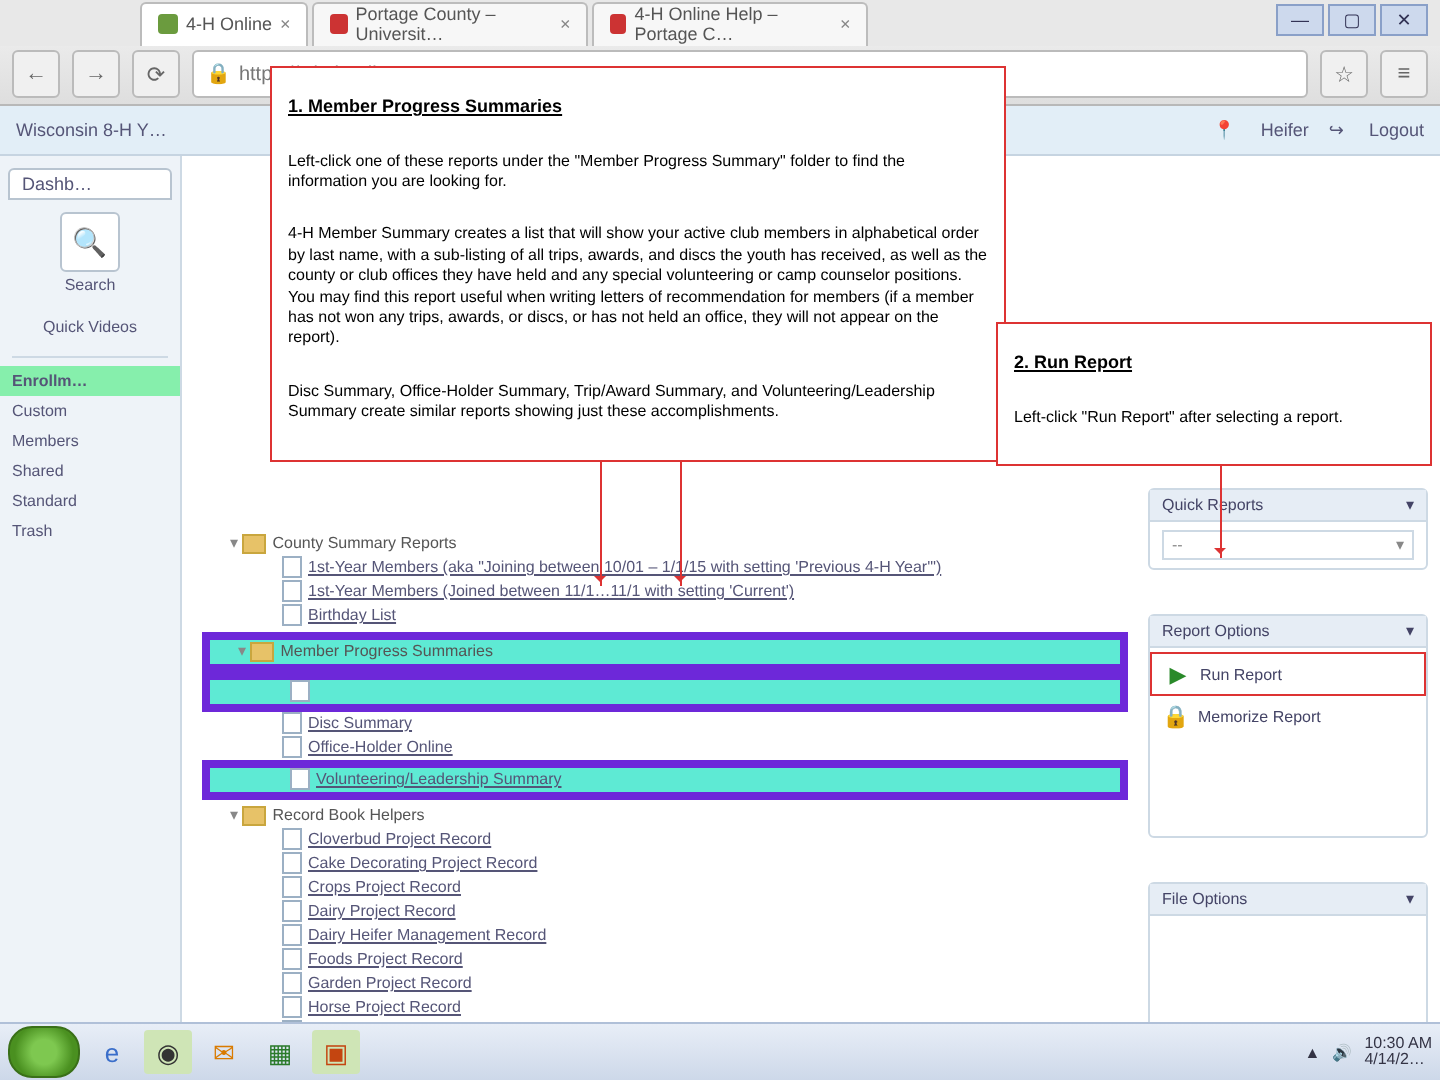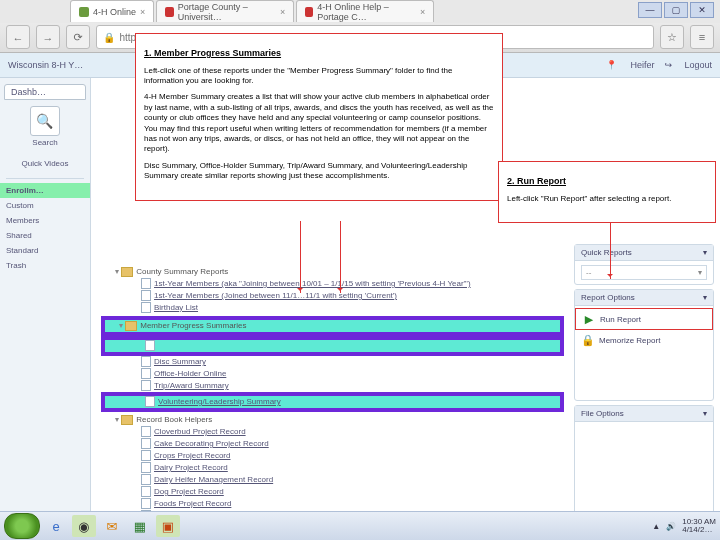--- a/index.html
+++ b/index.html
@@ -1,17 +1,17 @@
 <!DOCTYPE html>
 <html><head>
 <meta charset="utf-8">
 <style>
 html,body{margin:0;padding:0;font-family:"Segoe UI",Arial,sans-serif;font-size:10px;color:#333;background:#fff;width:720px;height:540px;overflow:hidden}
 .browser-chrome{height:52px;background:linear-gradient(#f4f4f4,#dedede);border-bottom:1px solid #b8b8b8}
-.tab-strip{display:flex;height:23px;padding-left:70px;gap:2px;align-items:flex-start;background:#e8e8e8}
+.tab-strip{display:flex;height:23px;padding-left:70px;gap:2px;align-items:center;background:#e8e8e8}
 .tab{display:flex;align-items:center;gap:4px;height:21px;padding:0 8px;background:#f7f7f7;border:1px solid #bcbcbc;border-bottom:none;border-radius:3px 3px 0 0;font-size:9px;color:#555;max-width:120px}
 .tab.active{background:#fff}
 .tab .fav{width:10px;height:10px;background:#6b9b3e;border-radius:2px}
 .tab .x{margin-left:auto;color:#888}
 .toolbar{display:flex;align-items:center;height:28px;padding:0 6px;gap:6px}
 .navbtn{width:22px;height:22px;border:1px solid #bbb;border-radius:3px;background:#f0f0f0;display:flex;align-items:center;justify-content:center;color:#666;font-size:11px}
 .url{flex:1;height:22px;border:1px solid #bbb;border-radius:3px;background:#fff;display:flex;align-items:center;padding:0 6px;font-size:10px;color:#777}
 .url .lock{color:#2a8a2a;margin-right:4px}
 .winbtns{position:absolute;top:2px;right:6px;display:flex;gap:2px}
 .winbtns span{width:22px;height:14px;border:1px solid #8aa0c8;background:#cdd9ed;display:flex;align-items:center;justify-content:center;font-size:9px;color:#335}
@@ -34,32 +34,32 @@
 .tree .folder::before{content:"▸ ";color:#888}
 .tree .folder.open::before{content:"▾ "}
 .tree .ficon{display:inline-block;width:10px;height:8px;background:#e7c268;border:1px solid #c9a63e;margin-right:3px;vertical-align:middle}
 .tree .doc{display:inline-block;width:8px;height:9px;background:#fff;border:1px solid #9cb0c4;margin:0 3px 0 14px;vertical-align:middle}
 .tree .item{padding-left:14px;white-space:nowrap;overflow:hidden;text-overflow:ellipsis}
 .tree .lvl2{padding-left:26px}
 .tree .u{text-decoration:underline;color:#557}
 .tree .hl{border:4px solid #6d28d9;background:#5eead4}
 
 .right-panel{width:140px}
-.panel-box{border:1px solid #cdd9e4;border-radius:3px;margin-bottom:4px}
+.panel-box{border:1px solid #cdd9e4;border-radius:3px;margin-bottom:22px}
 .panel-title{background:#e6edf5;border-bottom:1px solid #cdd9e4;padding:3px 6px;font-size:8px;color:#446}
 .panel-body{padding:2px 0;min-height:90px}
 .select{margin:4px 6px;border:1px solid #cdd9e4;background:#fff;font-size:8px;padding:2px 4px;display:flex;justify-content:space-between;color:#888}
 .action-item{display:flex;align-items:center;gap:4px;padding:3px 6px;font-size:8px;color:#446}
 .action-item .aicon{width:14px;height:14px;display:flex;align-items:center;justify-content:center;font-size:11px}
 .action-item.hl{border:1px solid #d33}
 .lock-ic{color:#c98b00}
 
 .callout{position:absolute;background:#fff;border:1px solid #d33;padding:14px 8px;font-size:8px;line-height:1.3;color:#000;z-index:10}
 .callout h4{margin:0 0 3px;font-size:9px;text-decoration:underline}
-.callout p{margin:6px 0 4px}
+.callout p{margin:16px 0 4px}
 .arrow{position:absolute;width:1px;background:#d33;z-index:9}
 .arrow::after{content:"";position:absolute;bottom:-1px;left:-3px;border:3px solid transparent;border-top-color:#d33}
 
 .taskbar{position:absolute;bottom:0;left:0;right:0;height:28px;background:linear-gradient(#e8eef7,#cdd8e9);display:flex;align-items:center;padding:0 4px;gap:4px;border-top:1px solid #b0c0d8}
 .start{width:34px;height:24px;border-radius:12px;background:radial-gradient(circle,#7ec850 30%,#4a9020 70%);border:1px solid #3a7018}
 .tb-ico{width:24px;height:22px;border-radius:2px;display:flex;align-items:center;justify-content:center;font-size:13px}
 .tb-ico.ac{background:#cfe5b6}
 .tray{margin-left:auto;font-size:8px;color:#334;display:flex;align-items:center;gap:6px}
 .clock{text-align:left;line-height:1}
 </style>
@@ -126,29 +126,27 @@
       <div class="tree">
         <div style="height:180px"></div>
         <div class="folder open item"><span class="ficon"></span><span>County Summary Reports</span></div>
         <div class="lvl2"><span class="doc"></span><span class="u">1st-Year Members (aka "Joining between 10/01 – 1/1/15 with setting 'Previous 4-H Year'")</span></div>
         <div class="lvl2"><span class="doc"></span><span class="u">1st-Year Members (Joined between 11/1…11/1 with setting 'Current')</span></div>
         <div class="lvl2"><span class="doc"></span><span class="u">Birthday List</span></div>
         <div class="folder open item hl"><span class="ficon"></span><span>Member Progress Summaries</span></div>
         <div class="lvl2 hl"><span class="doc"></span></div>
         <div class="lvl2"><span class="doc"></span><span class="u">Disc Summary</span></div>
         <div class="lvl2"><span class="doc"></span><span class="u">Office-Holder Online</span></div>
-        <div class="lvl2"><span class="doc"></span><span class="u">Trip/Award Summary</span></div>
         <div class="lvl2 hl"><span class="doc"></span><span class="u">Volunteering/Leadership Summary</span></div>
         <div class="folder open item"><span class="ficon"></span><span>Record Book Helpers</span></div>
         <div class="lvl2"><span class="doc"></span><span class="u">Cloverbud Project Record</span></div>
         <div class="lvl2"><span class="doc"></span><span class="u">Cake Decorating Project Record</span></div>
         <div class="lvl2"><span class="doc"></span><span class="u">Crops Project Record</span></div>
         <div class="lvl2"><span class="doc"></span><span class="u">Dairy Project Record</span></div>
         <div class="lvl2"><span class="doc"></span><span class="u">Dairy Heifer Management Record</span></div>
-        <div class="lvl2"><span class="doc"></span><span class="u">Dog Project Record</span></div>
         <div class="lvl2"><span class="doc"></span><span class="u">Foods Project Record</span></div>
         <div class="lvl2"><span class="doc"></span><span class="u">Garden Project Record</span></div>
         <div class="lvl2"><span class="doc"></span><span class="u">Horse Project Record</span></div>
         <div class="lvl2"><span class="doc"></span><span class="u">Llama Project Record</span></div>
         <div class="lvl2"><span class="doc"></span><span class="u">Meat Animal Project Record</span></div>
 
       </div>
 
       <div class="right-panel">
         <div style="height:160px"></div>

